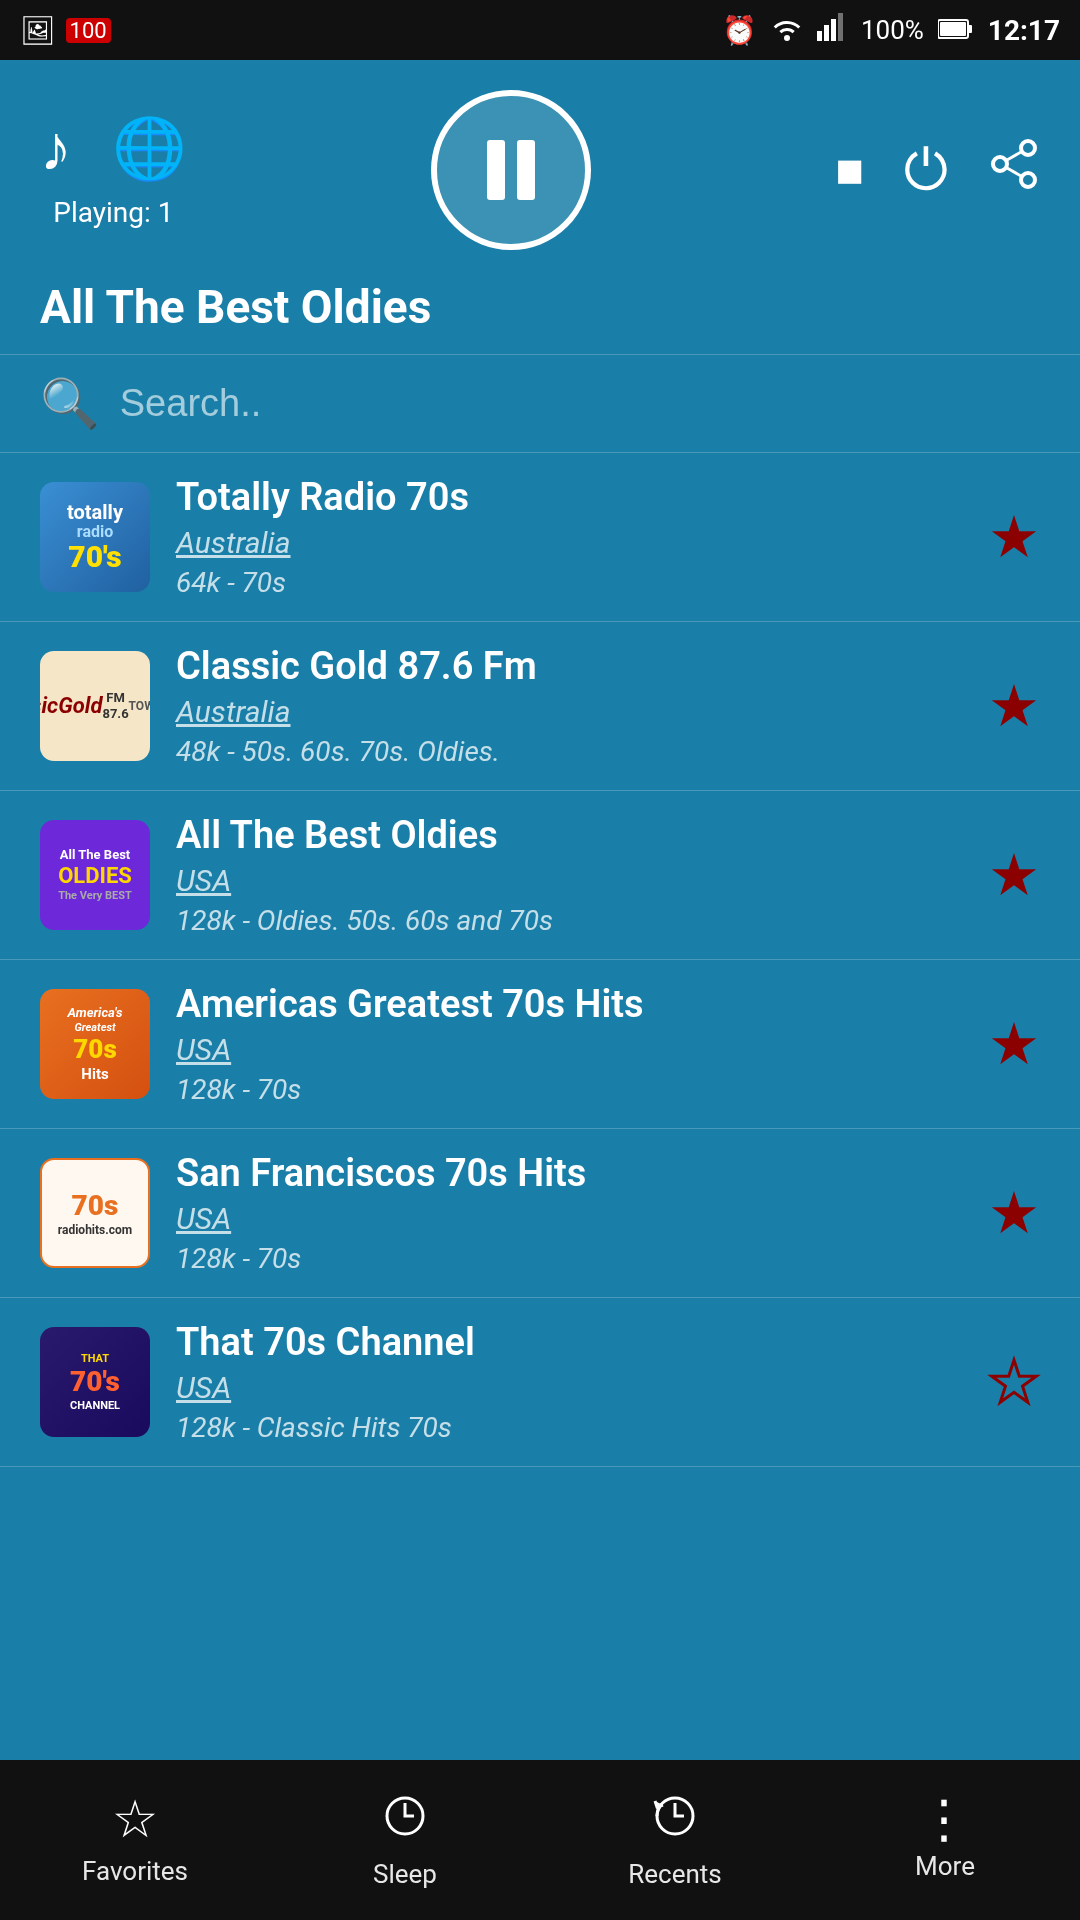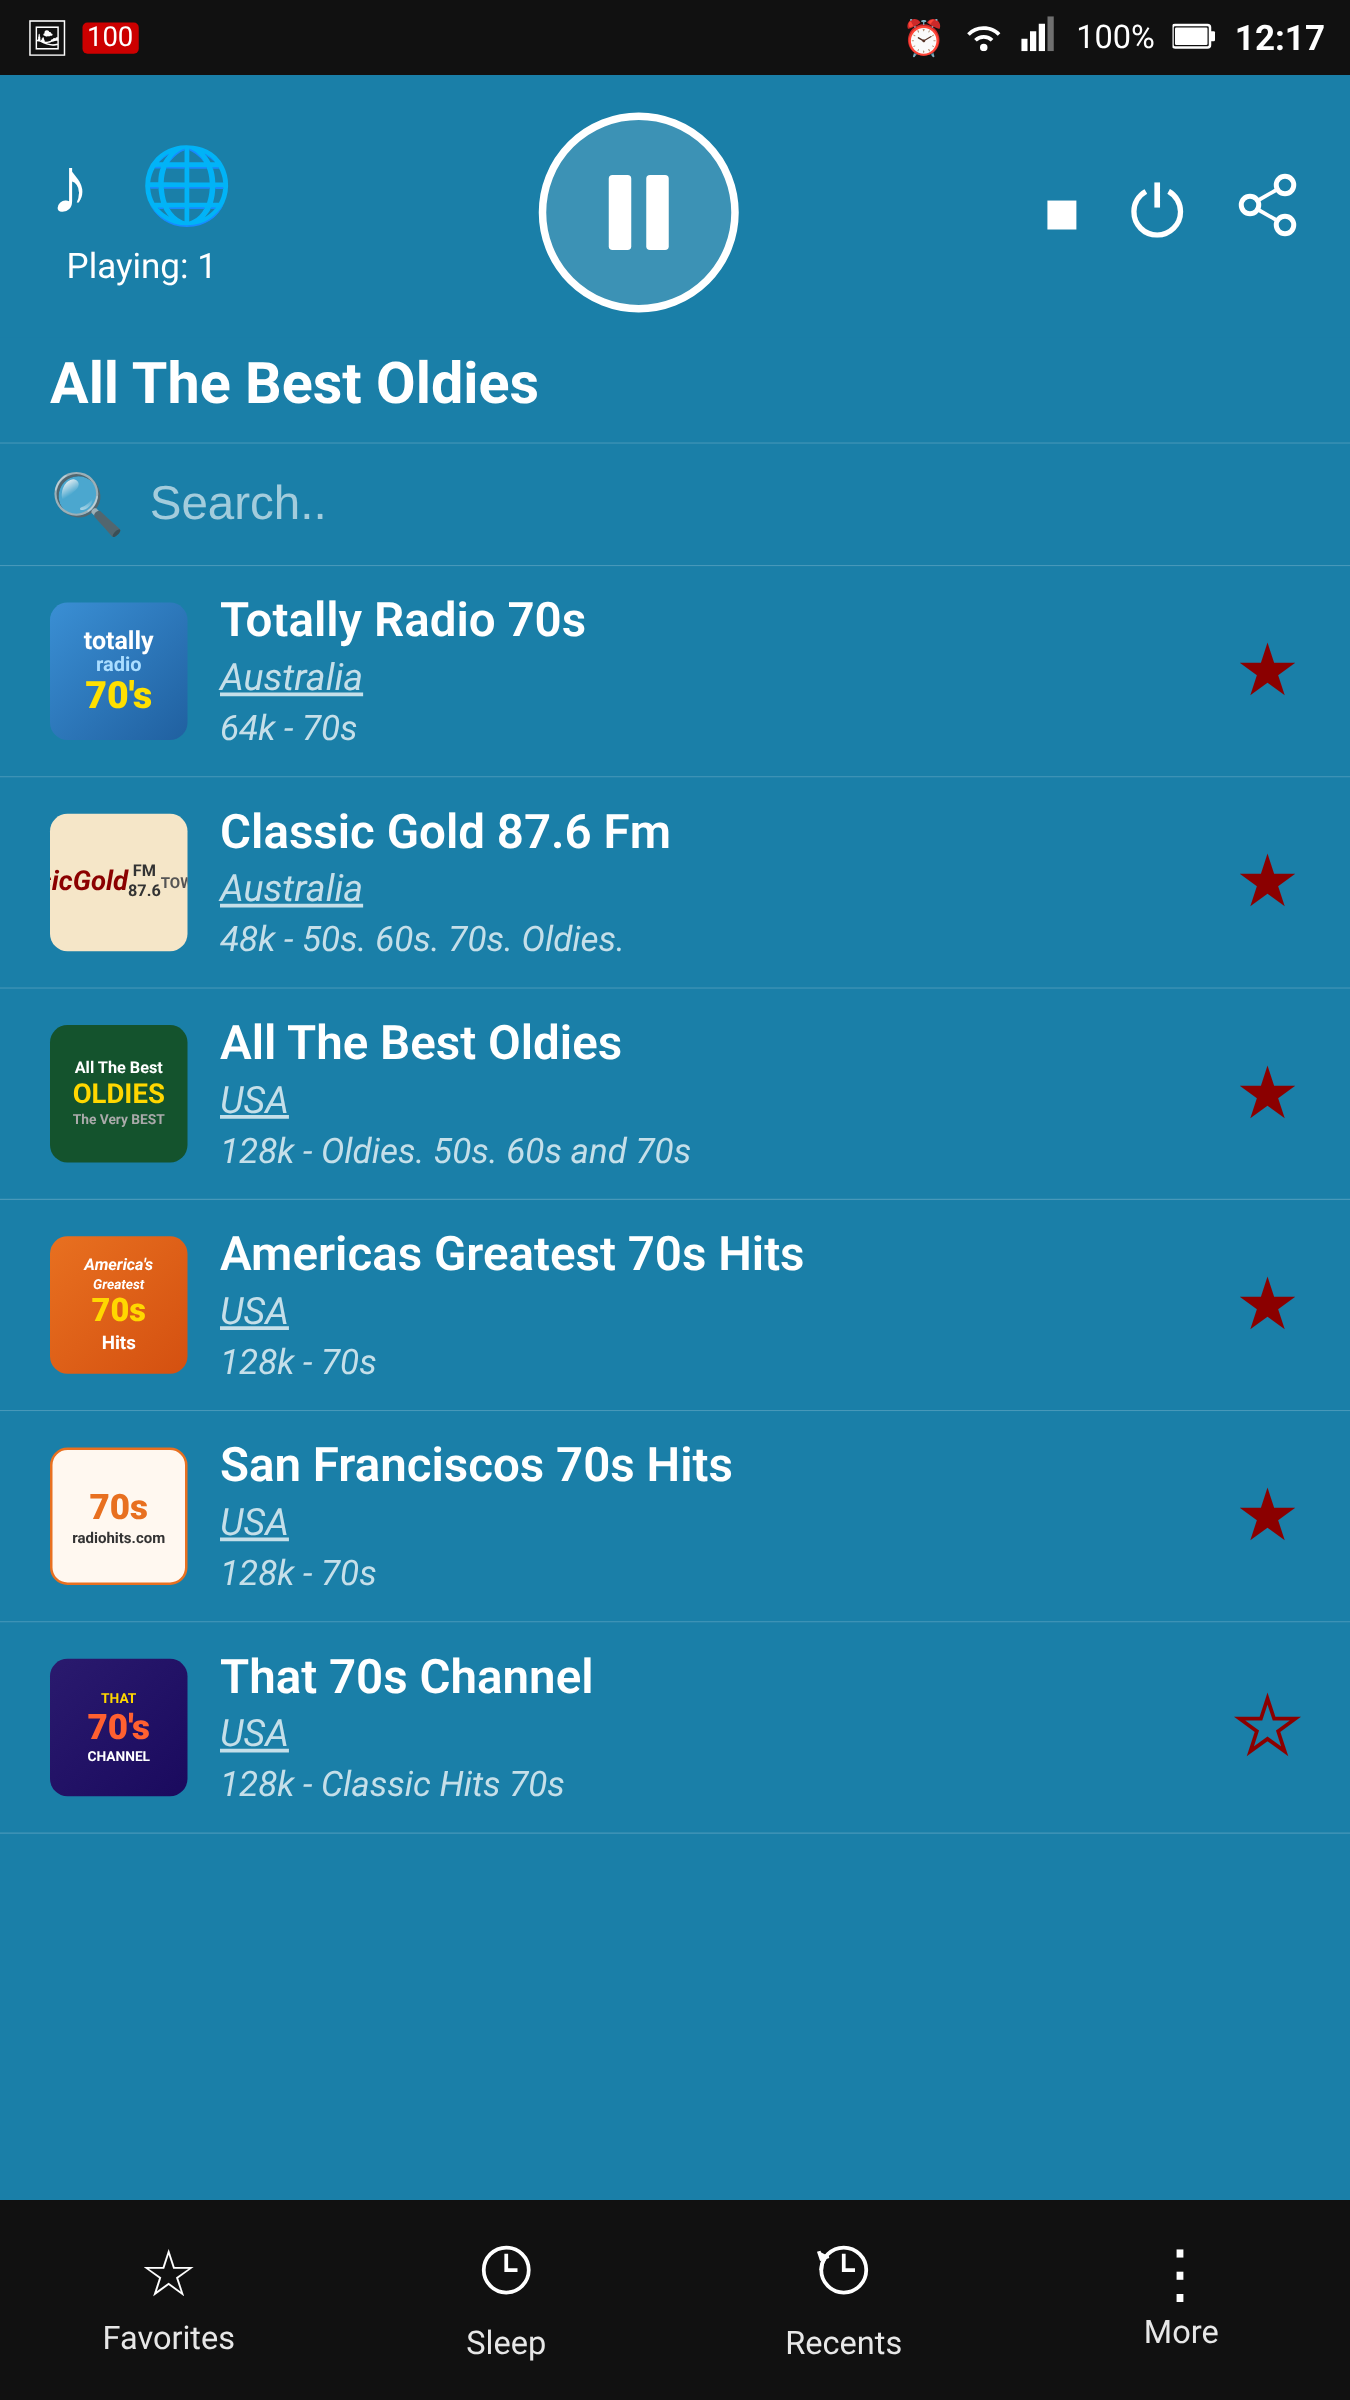--- a/index.html
+++ b/index.html
@@ -154,21 +154,21 @@
       color: #8B0000;
       text-align: center;
       line-height: 1.2;
       padding: 6px;
     }
     .logo-classic .c1 { font-size: 22px; font-style: italic; color: #8B0000; }
     .logo-classic .c2 { font-size: 13px; color: #333; }
     .logo-classic .c3 { font-size: 12px; color: #555; }
 
     .logo-oldies {
-      background: #14532d;
+      background: #6d28d9;
       display: flex;
       flex-direction: column;
       align-items: center;
       justify-content: center;
       font-size: 14px;
       font-weight: bold;
       color: #FFD700;
       text-align: center;
       line-height: 1.2;
       padding: 4px;

